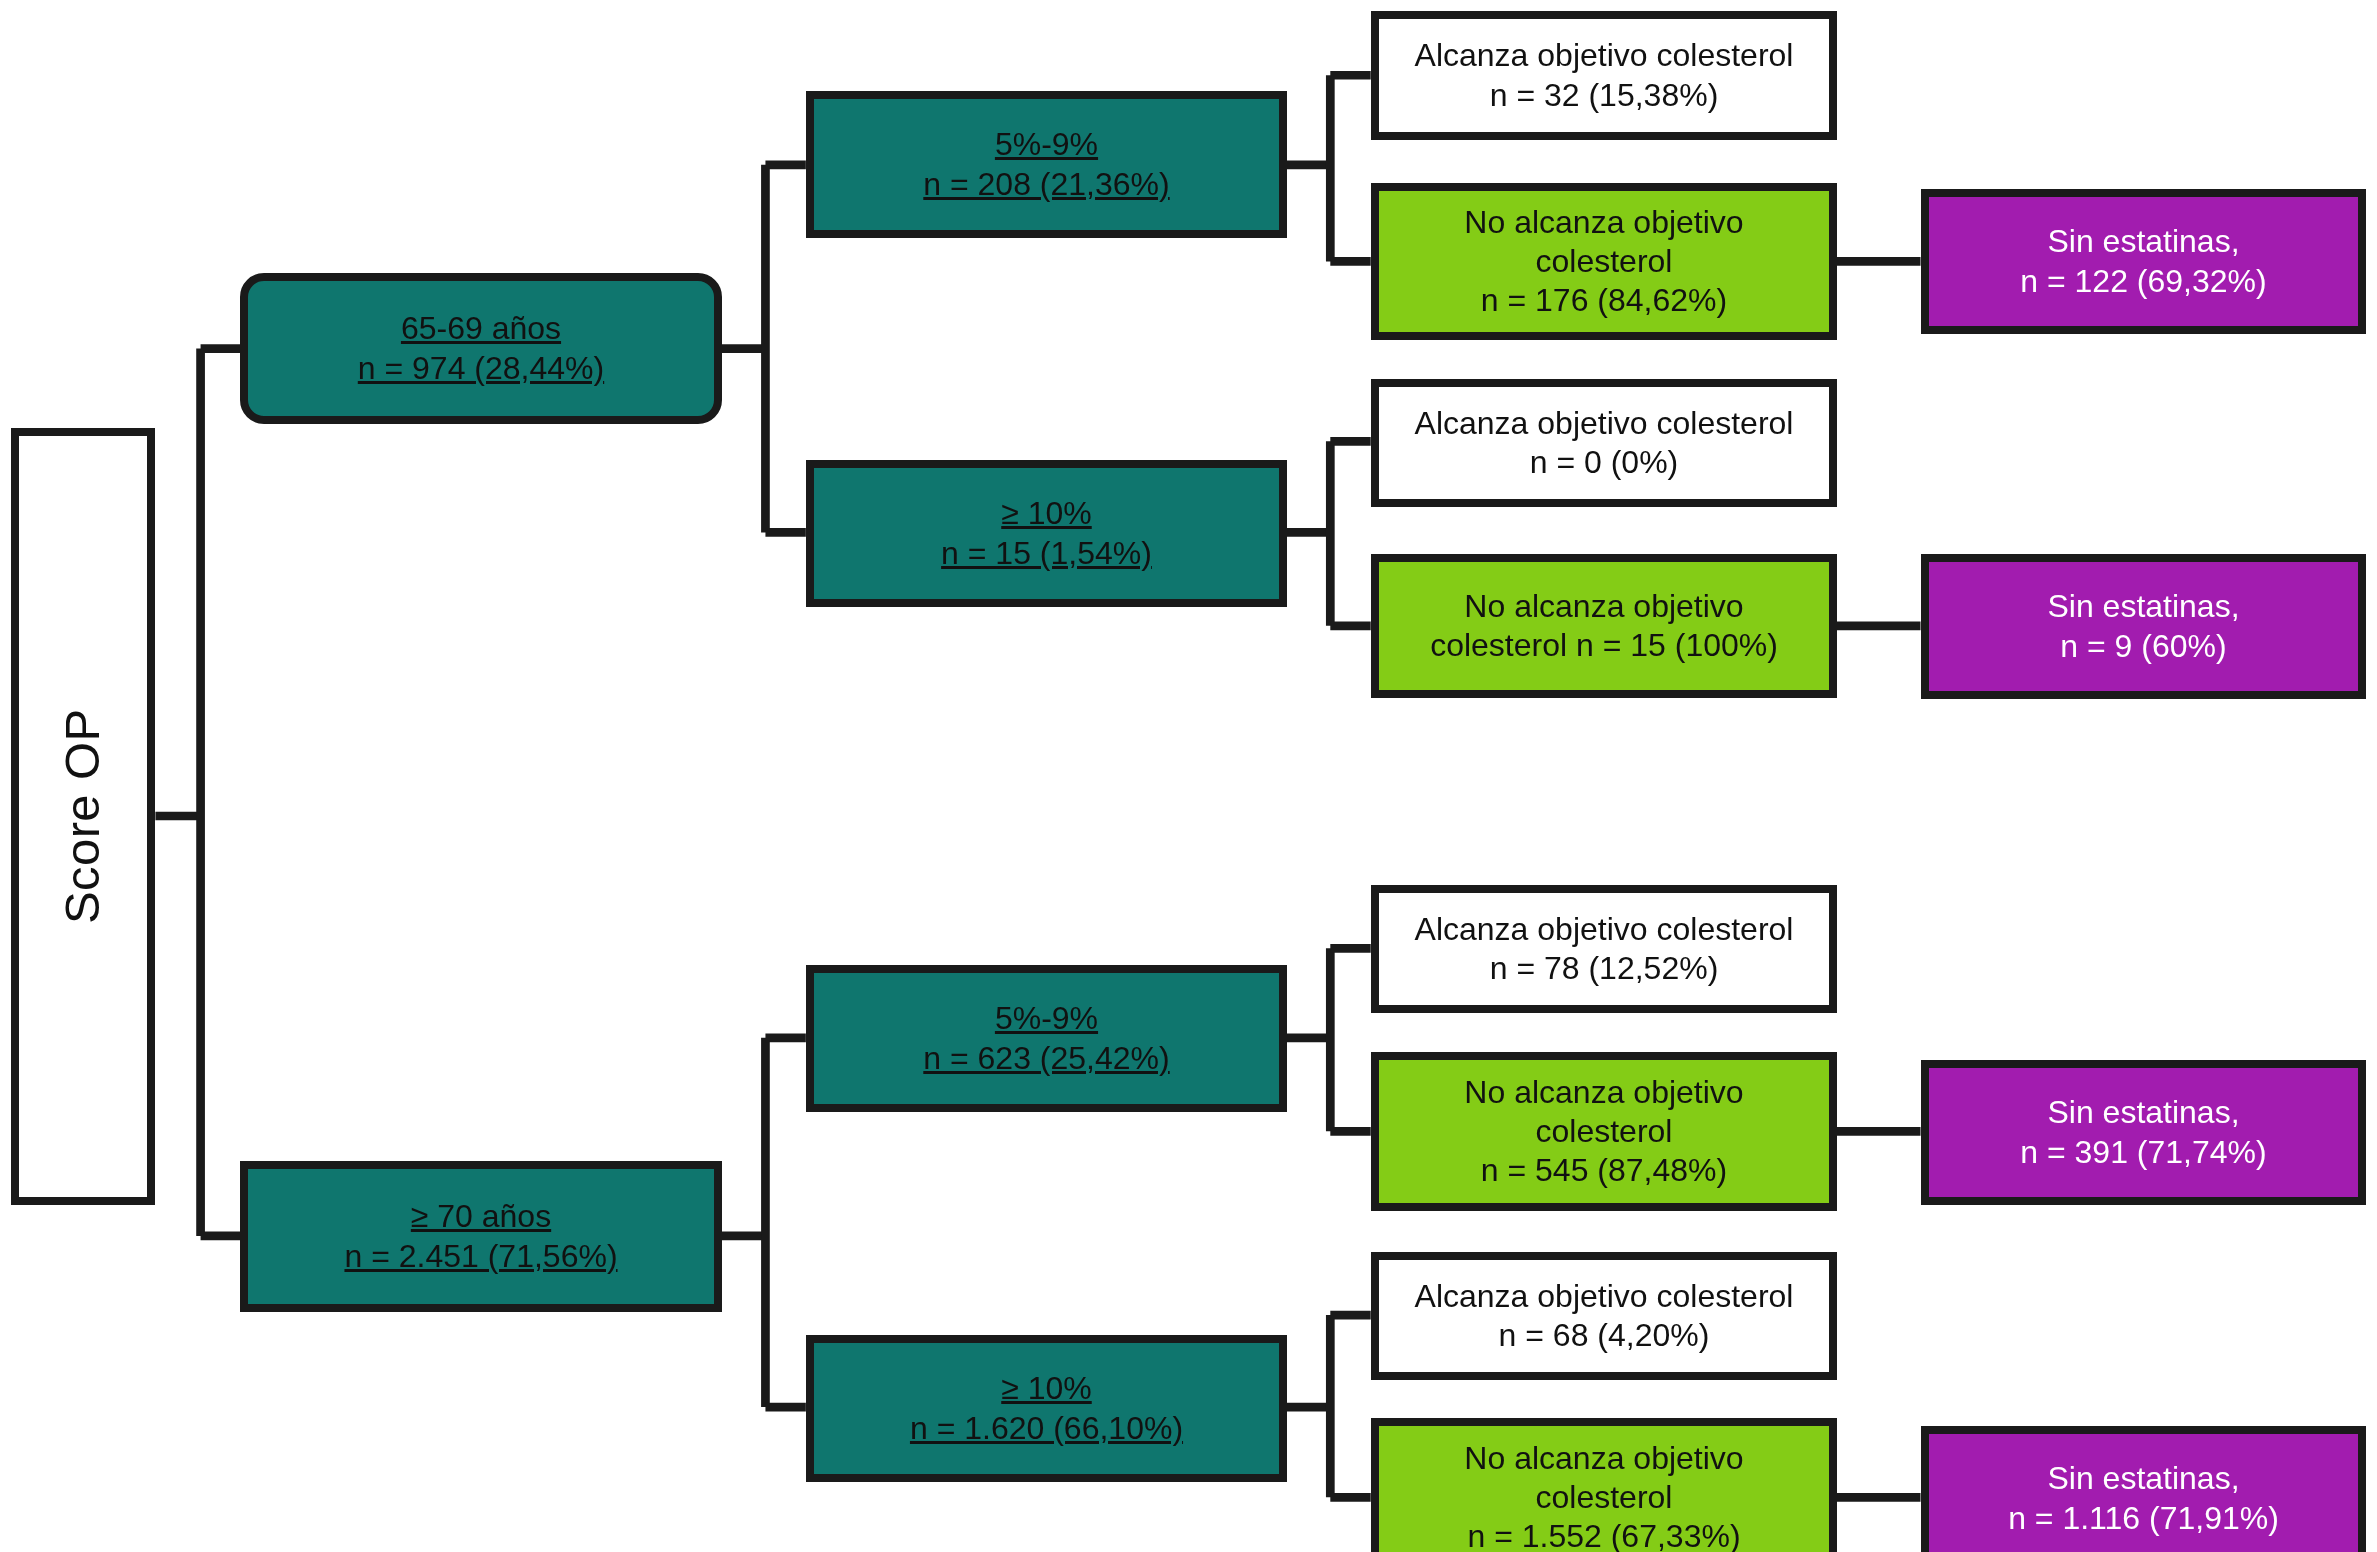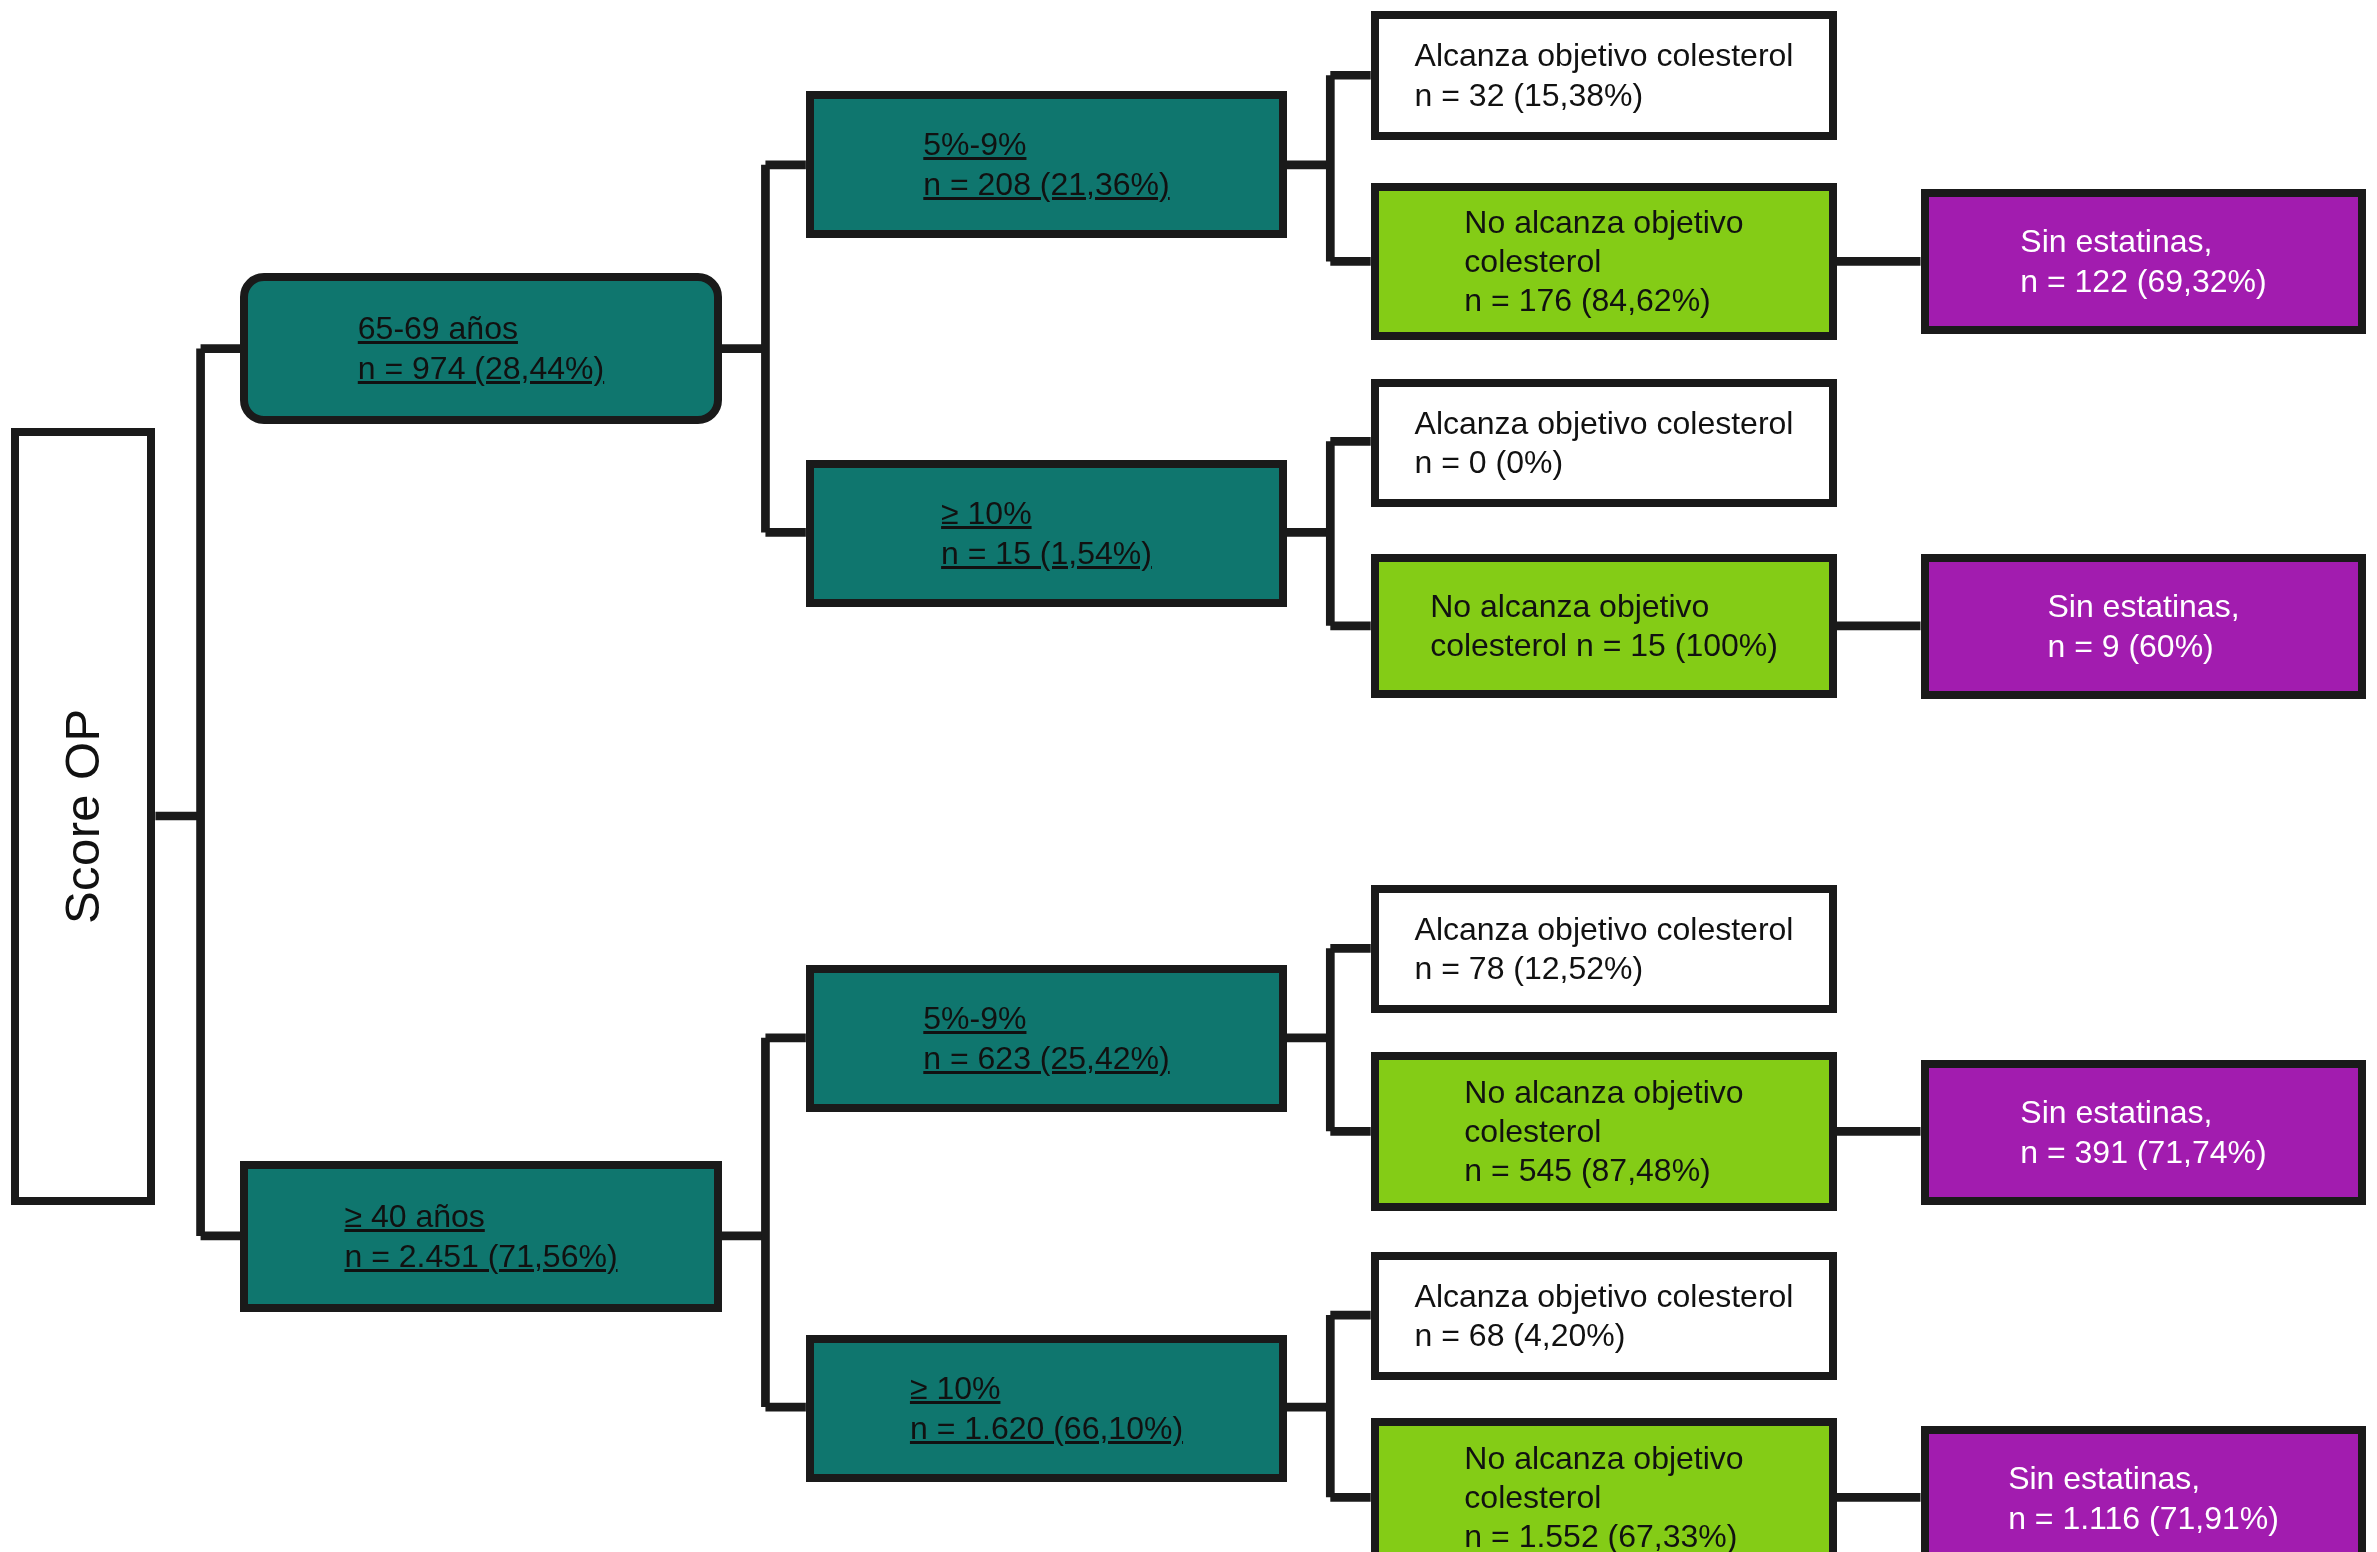--- a/index.html
+++ b/index.html
@@ -23,21 +23,21 @@
     height: 1552px;
     pointer-events: none;
   }
   .node {
     position: absolute;
     box-sizing: border-box;
     border: 8.7px solid #1a1a1a;
     display: flex;
     align-items: center;
     justify-content: center;
-    text-align: left;
+    text-align: center;
     line-height: 1.22;
     font-size: 32px;
     color: #111111;
     z-index: 2;
   }
   .node .lines {
     padding: 0 8px;
     white-space: pre-line;
   }
   .fill-root   { background: #ffffff; }
@@ -107,21 +107,21 @@
   <div class="node root fill-root" style="left:11px; top:428px; width:144px; height:777px;">
     <span class="lines">Score OP</span>
   </div>
 
   <div class="node fill-light" style="left:240px; top:273px; width:482px; height:151px;border-radius:24px;">
     <span class="lines">65-69 años
 n = 974 (28,44%)</span>
   </div>
 
   <div class="node fill-light" style="left:240px; top:1161px; width:482px; height:151px;">
-    <span class="lines">≥ 40 años
+    <span class="lines">≥ 70 años
 n = 2.451 (71,56%)</span>
   </div>
 
   <div class="node fill-light" style="left:806px; top:91px; width:481px; height:147px;">
     <span class="lines">5%-9%
 n = 208 (21,36%)</span>
   </div>
 
   <div class="node fill-light" style="left:806px; top:460px; width:481px; height:147px;">
     <span class="lines">≥ 10%

